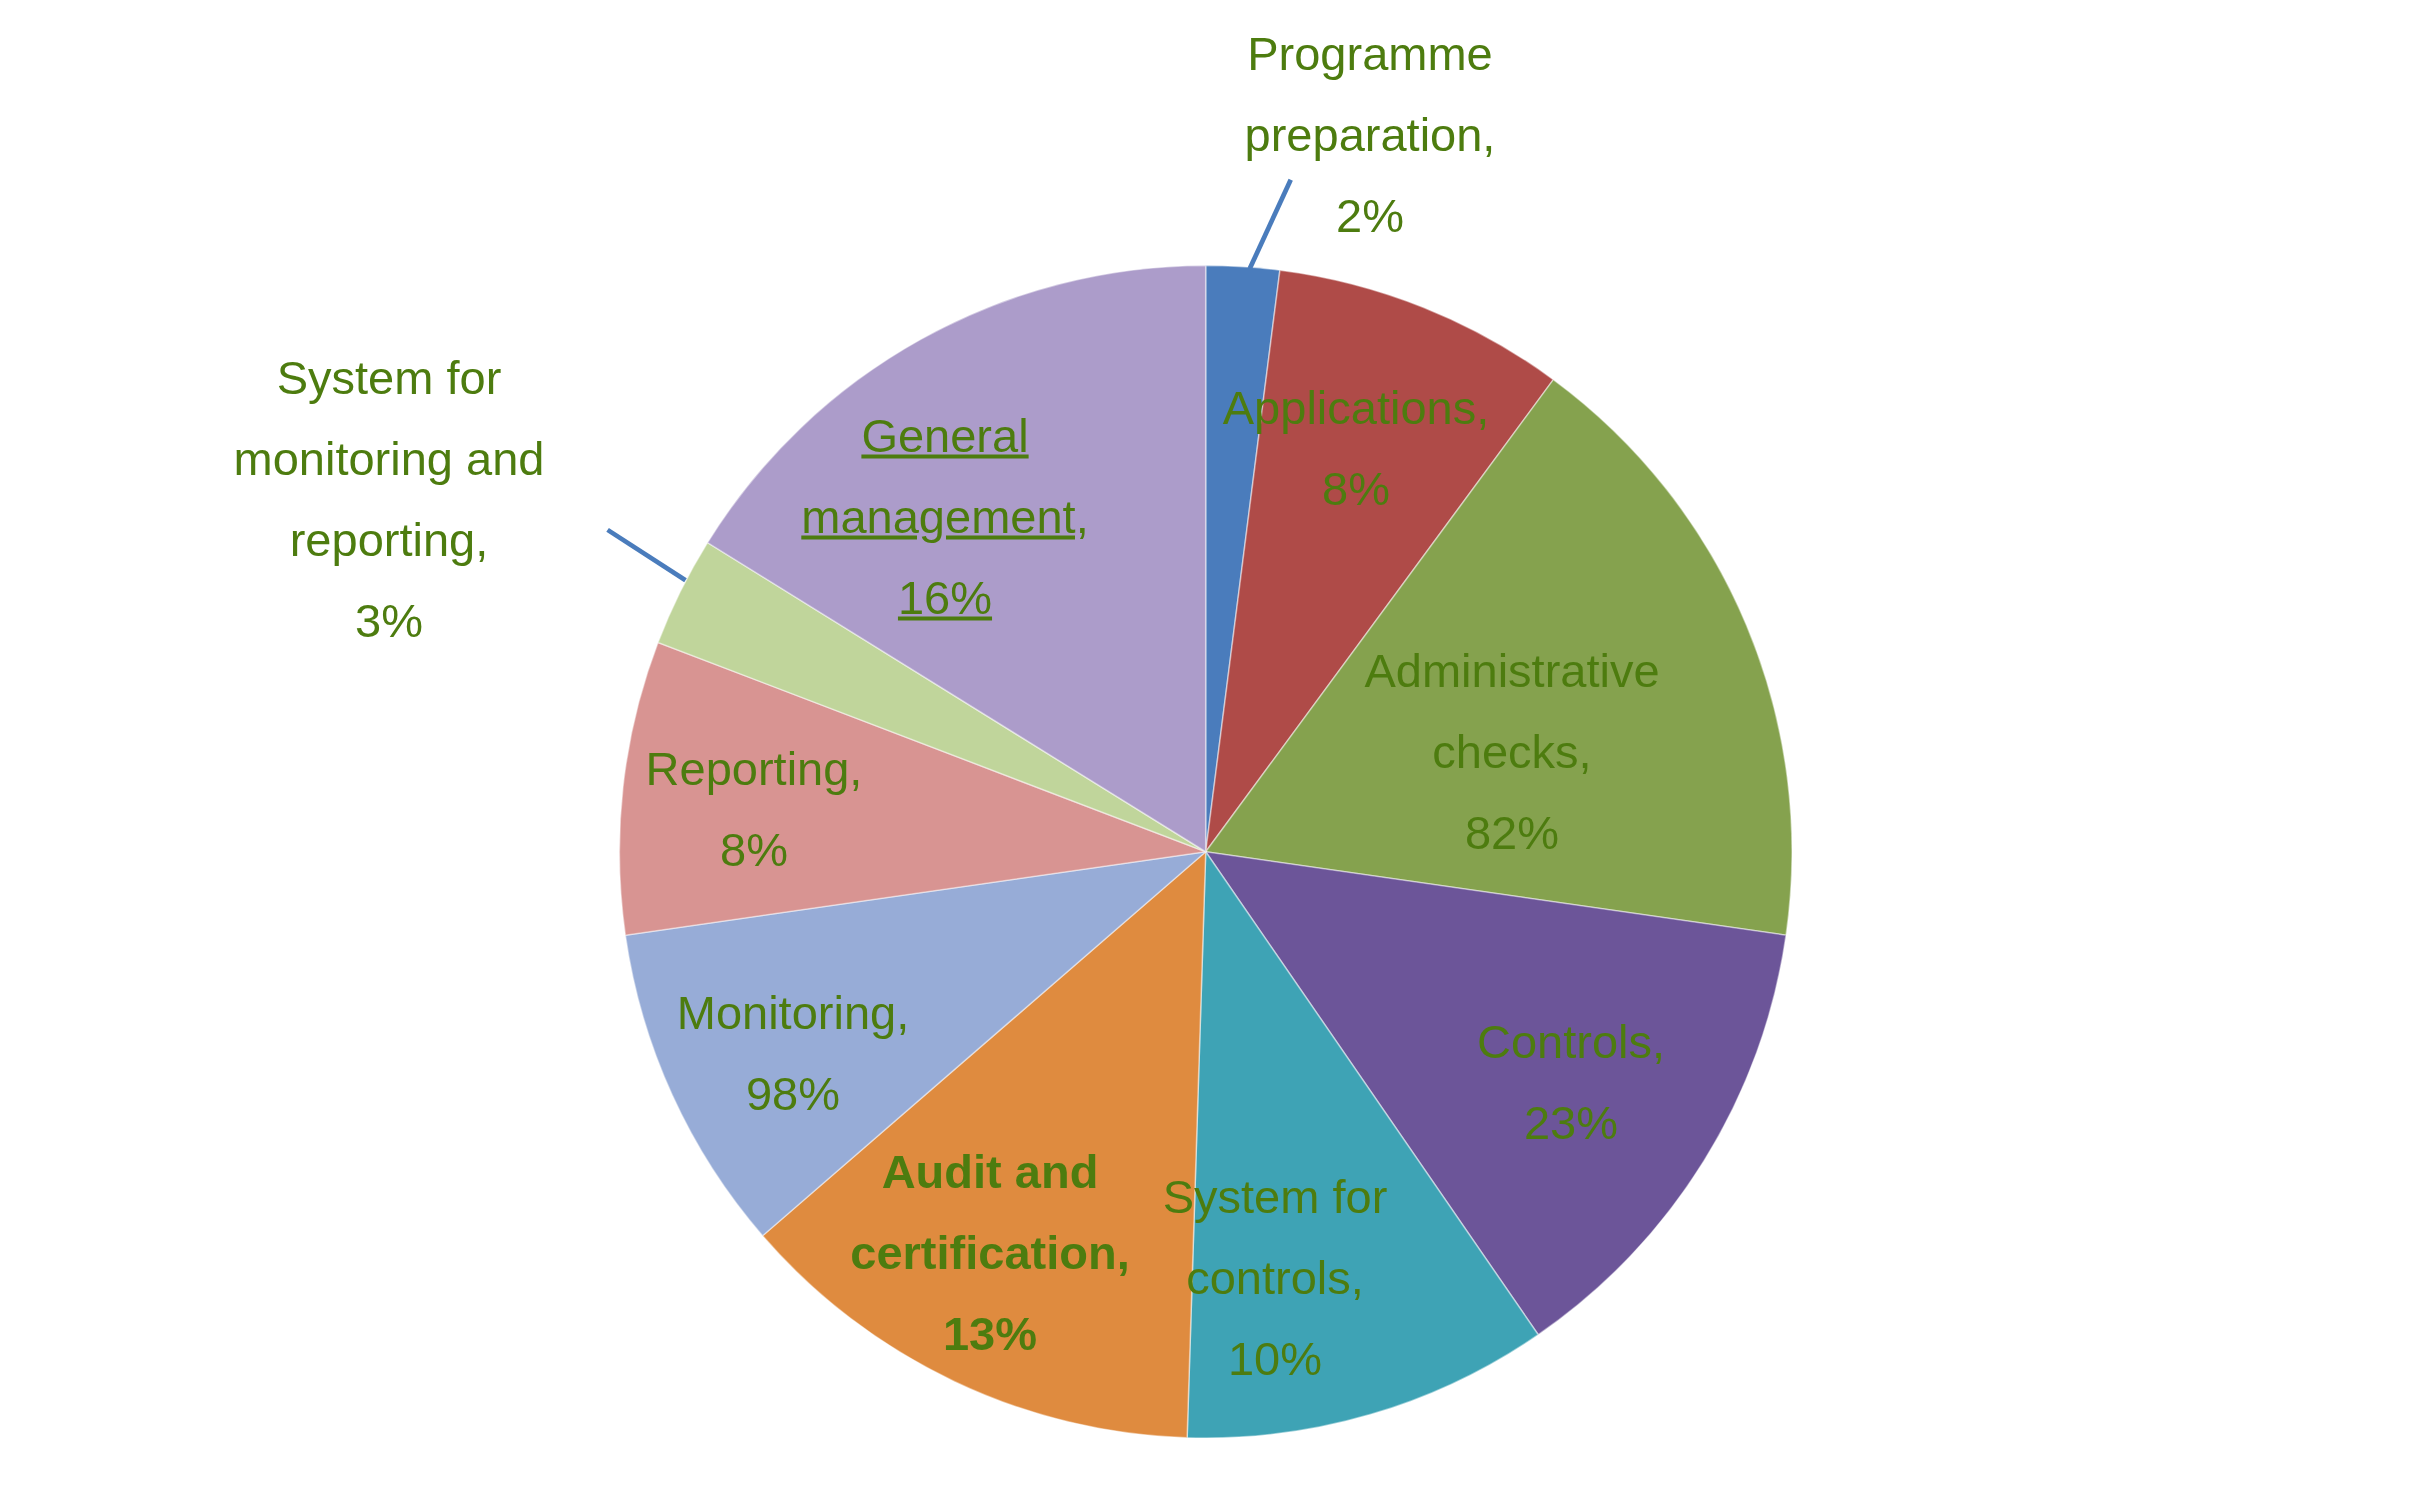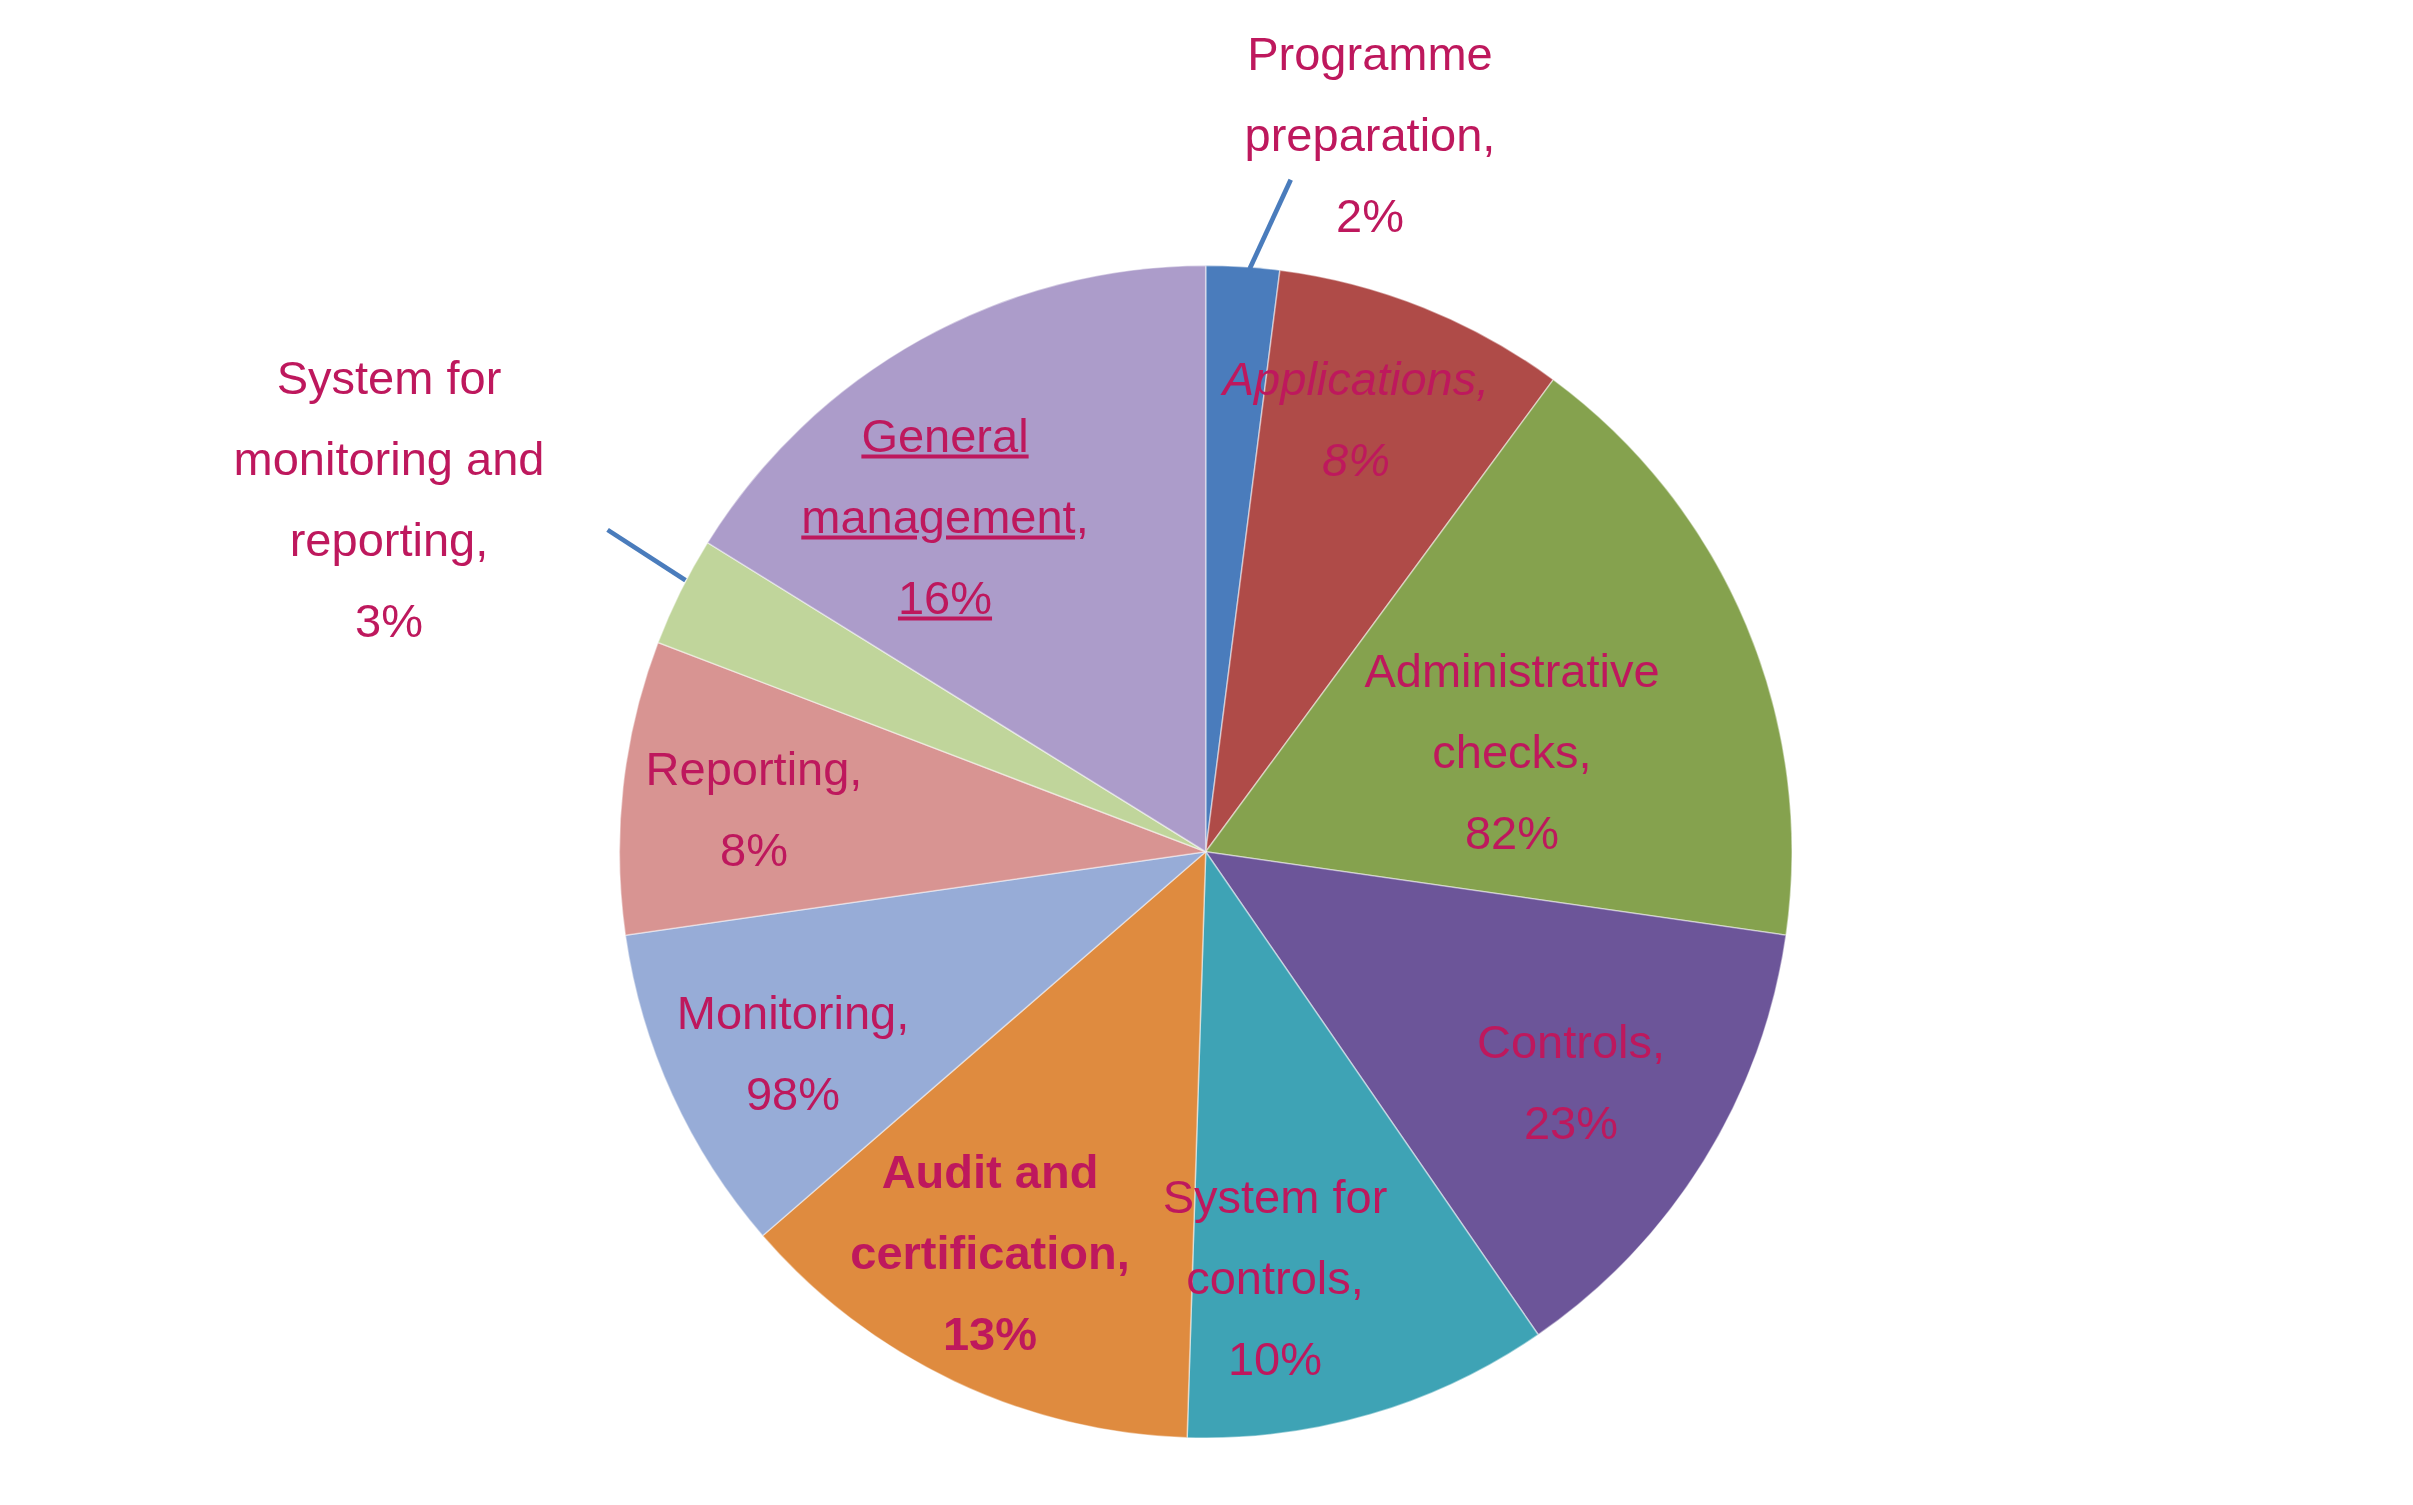--- a/index.html
+++ b/index.html
@@ -22,21 +22,21 @@
     width: 100%;
     height: 100%;
   }
   .slice-label {
     position: absolute;
     transform: translate(-50%, -50%);
     text-align: center;
     white-space: pre-line;
     font-size: 47px;
     line-height: 81px;
-    color: #be185d;
+    color: #4d7c0f;
     letter-spacing: 0px;
   }
 </style>
 </head>
 <body>
 
 <div id="figure">
   <svg id="pie-svg" viewBox="0 0 3066 1913" xmlns="http://www.w3.org/2000/svg">
     <g id="slices-group">
         <path d="M 1532 1082 L 1532.0 337.0 A 745 745 0 0 1 1626.3 343.0 Z" fill="#4A7CBC" stroke="rgba(255,255,255,0.45)" stroke-width="2" stroke-linejoin="round"></path>
@@ -52,21 +52,21 @@
       </g>
     <g id="leaders-group">
         <line x1="1640" y1="228" x2="1588" y2="341" stroke="#4A7CBC" stroke-width="6" stroke-linecap="butt"></line>
         <line x1="772" y1="673" x2="871" y2="737" stroke="#4A7CBC" stroke-width="6" stroke-linecap="butt"></line>
       </g>
   </svg>
   <div id="labels-layer">
       <div class="slice-label" style="left: 1370px; top: 134px;">Programme
 preparation,
 2%</div>
-      <div class="slice-label" style="left: 1356px; top: 419px; font-style: italic;">Applications,
+      <div class="slice-label" style="left: 1356px; top: 448px;">Applications,
 8%</div>
       <div class="slice-label" style="left: 1512px; top: 751px;">Administrative
 checks,
 82%</div>
       <div class="slice-label" style="left: 1571px; top: 1082px;">Controls,
 23%</div>
       <div class="slice-label" style="left: 1275px; top: 1277px;">System for
 controls,
 10%</div>
       <div class="slice-label" style="left: 990px; top: 1252px; font-weight: bold;">Audit and

